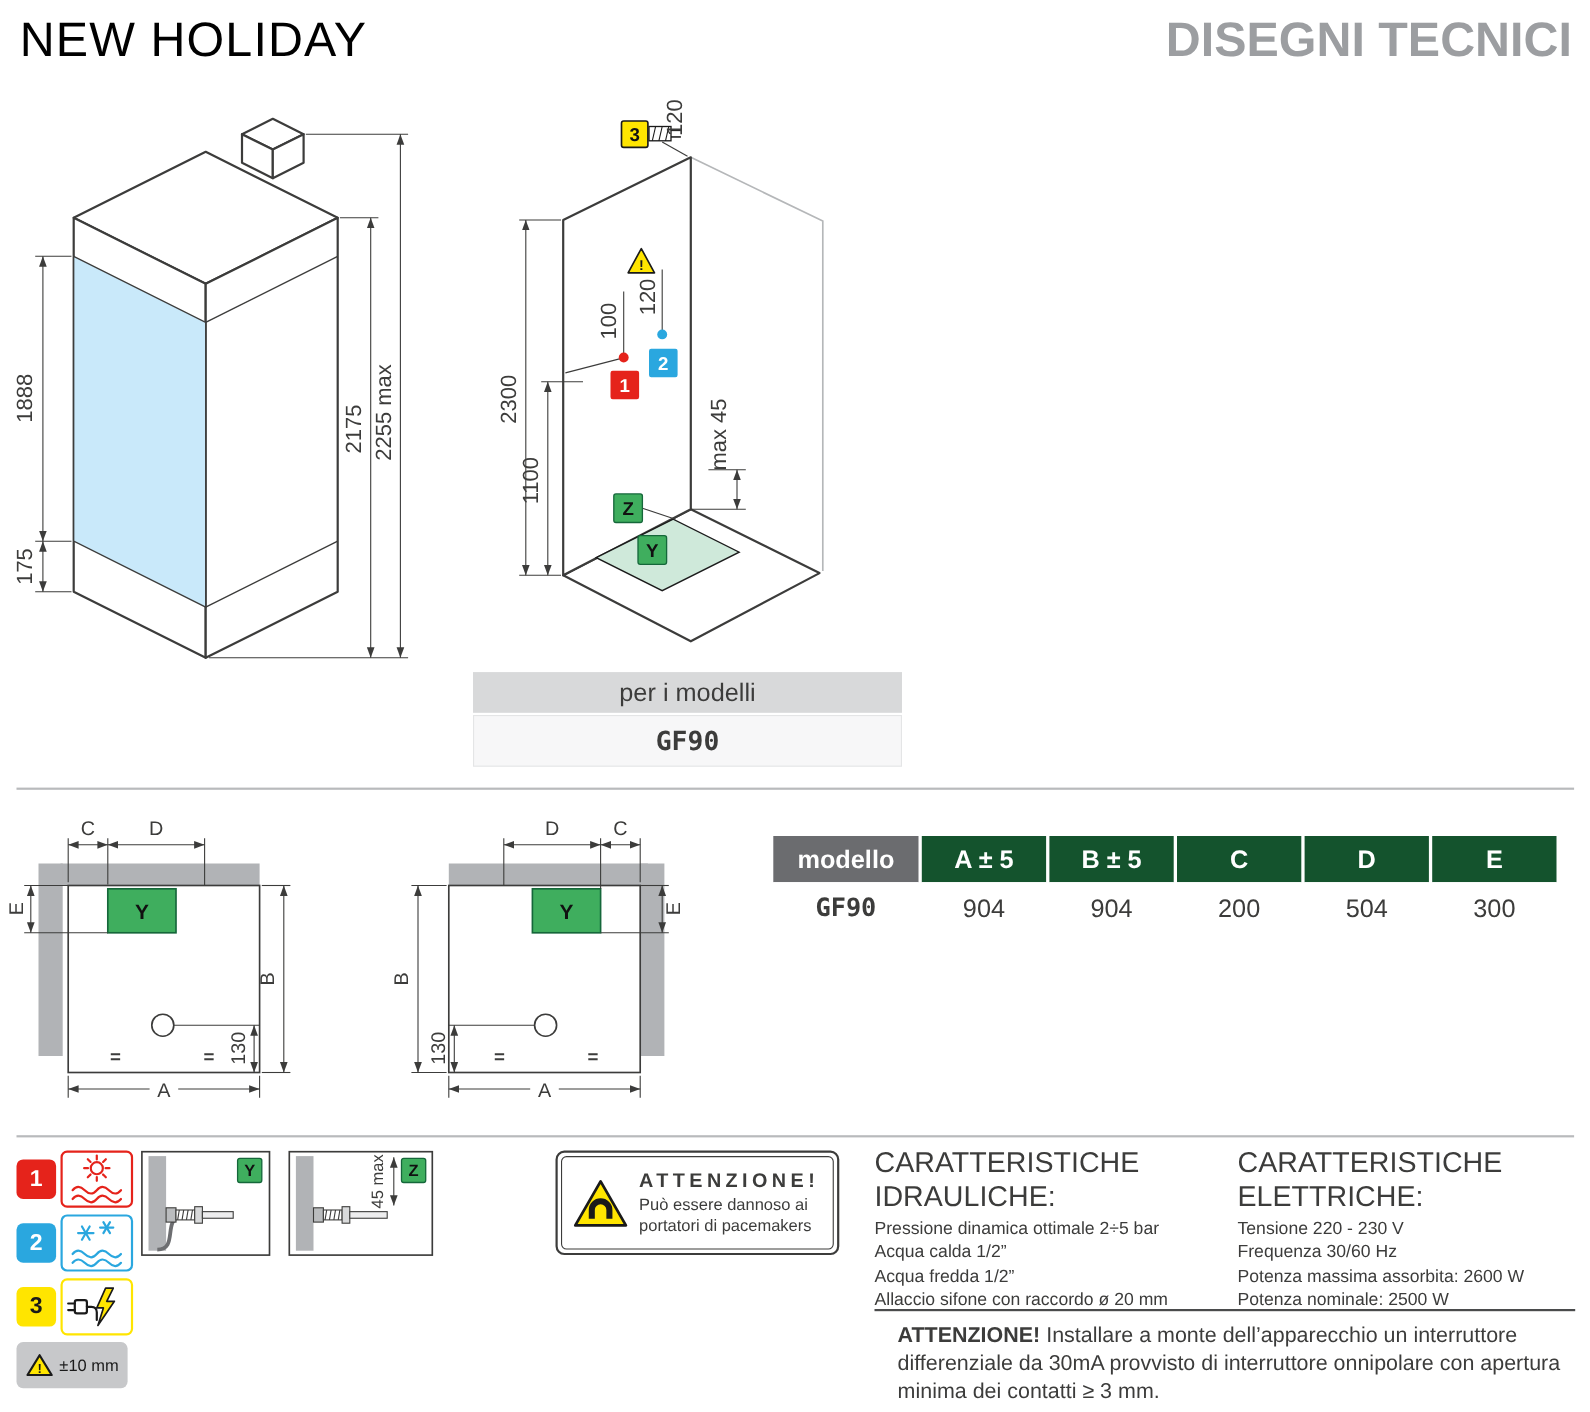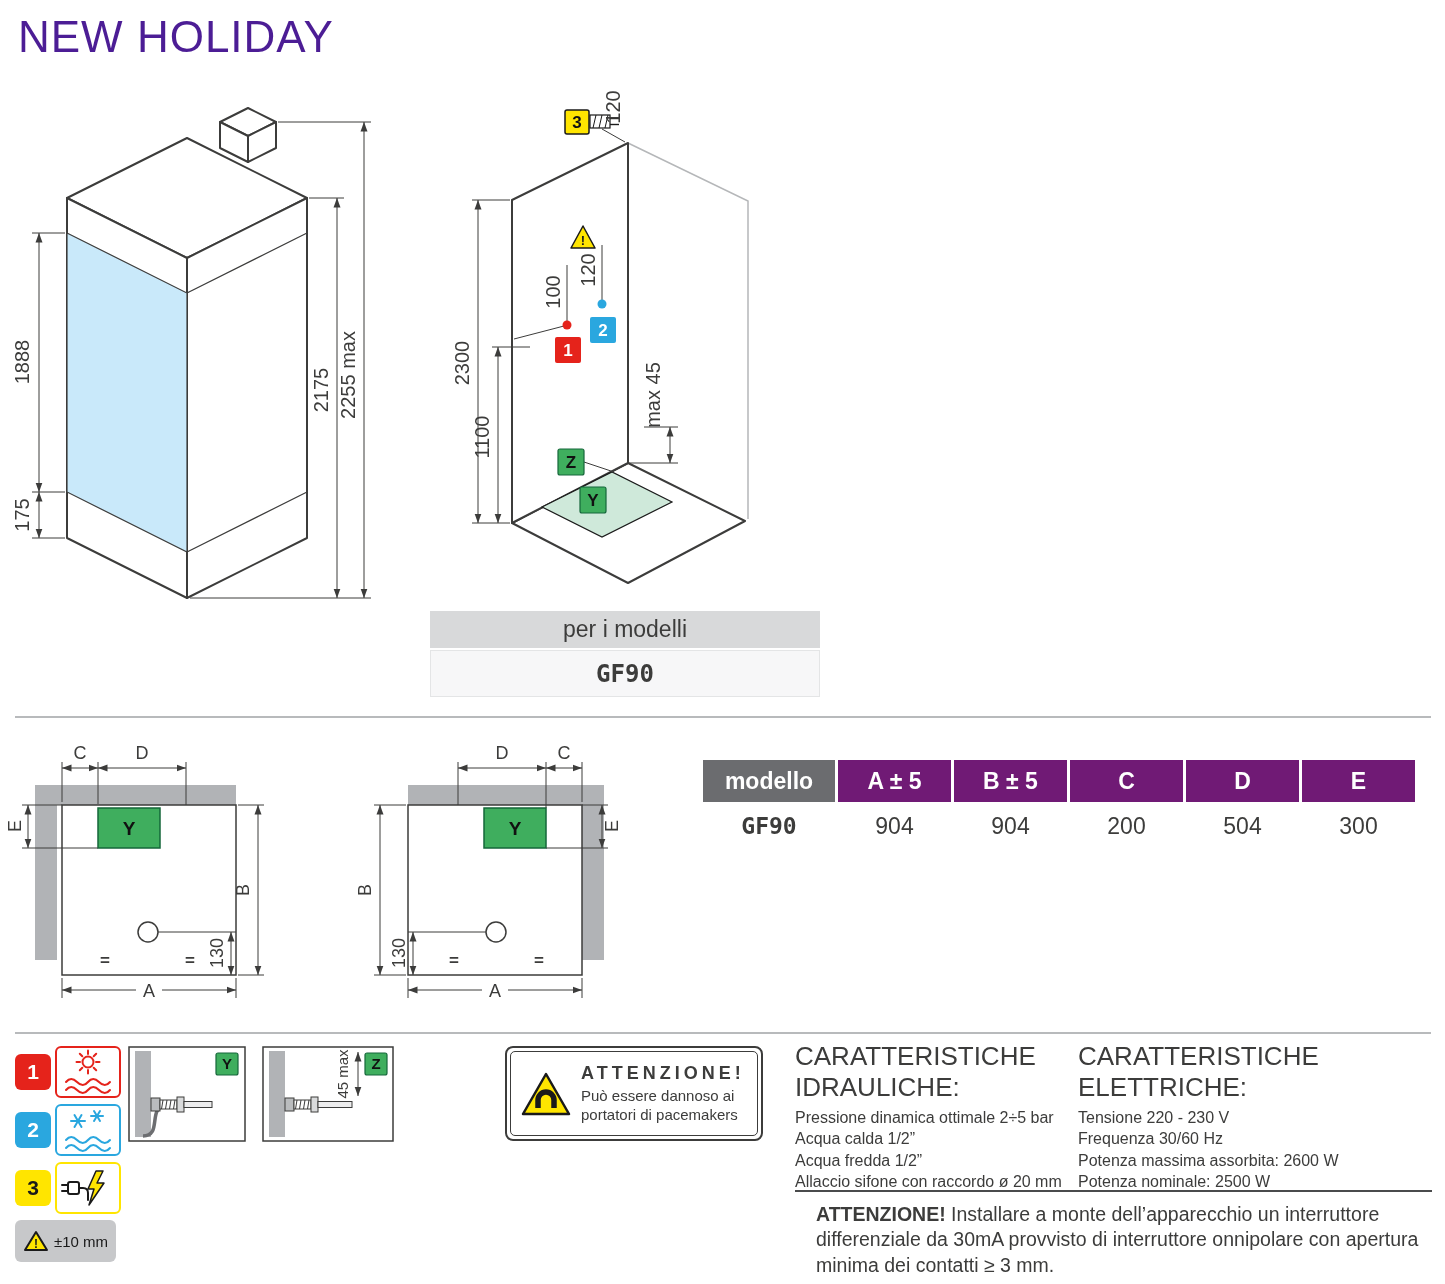--- a/index.html
+++ b/index.html
@@ -1,27 +1,27 @@
 <!DOCTYPE html>
 <html><head>
 <meta charset="utf-8">
 <style>
   *{margin:0;padding:0;box-sizing:border-box}
   html,body{background:#fff}
   body{font-family:"Liberation Sans",sans-serif;color:#3c3c3b}
   .page{position:relative;width:1445px;height:1284px;background:#fff;overflow:hidden}
   .abs{position:absolute}
-  .page-title{left:18px;top:12px;font-size:44px;font-weight:400;letter-spacing:1px;color:#4c1d95}
+  .page-title{left:18px;top:12px;font-size:44px;font-weight:400;letter-spacing:1px;color:#000000}
   .page-subtitle{right:16px;top:12px;font-size:44px;font-weight:700;color:#9c9ea1}
   .rule{background:#b8babc;height:2px}
   .models-label{left:430px;top:611px;width:390px;height:37px;background:#d8d9da;display:flex;align-items:center;justify-content:center;font-size:23px}
   .models-value{left:430px;top:650px;width:390px;height:47px;background:#f7f7f8;border:1px solid #e4e5e6;display:flex;align-items:center;justify-content:center;font-size:24px;font-weight:700;font-family:"DejaVu Sans Mono",monospace}
   .spec-table{left:703px;top:760px;width:728px}
   .tr{display:flex;gap:3px}
-  .th{height:42px;display:flex;align-items:center;justify-content:center;color:#fff;font-size:23px;font-weight:700;background:#701a75}
+  .th{height:42px;display:flex;align-items:center;justify-content:center;color:#fff;font-size:23px;font-weight:700;background:#14532d}
   .th.first{background:#6b6c6f}
   .td{height:48px;display:flex;align-items:center;justify-content:center;font-size:23px;background:#fff}
   .td.first{font-weight:700;font-family:"DejaVu Sans Mono",monospace}
   .c-model{width:132px}.c-val{width:113px}
   .legend{left:15px;top:1046px;width:106px}
   .lg-row{display:flex;gap:4px;margin-bottom:6px;height:52px}
   .lg-num{width:36px;height:36px;border-radius:6px;color:#fff;font-weight:700;font-size:21px;display:flex;align-items:center;justify-content:center;align-self:center}
   .lg-box{flex:1;height:52px;border-radius:6px;border:2px solid;background:#fff;display:flex;align-items:center;justify-content:center}
   .lg-tol{width:101px;height:42px;border-radius:6px;background:#c7c8ca;display:flex;align-items:center;justify-content:center;gap:5px;font-size:15px;color:#1a1a1a}
   .att-box{left:505px;top:1046px;width:258px;height:95px;border:2px solid #3c3c3b;border-radius:8px;padding:3px;background:#fff}
@@ -51,20 +51,21 @@
   <defs>
     <marker id="arr" viewBox="0 0 10 8" refX="9.5" refY="4" markerWidth="10" markerHeight="8" orient="auto-start-reverse" markerUnits="userSpaceOnUse">
       <path d="M0,0.5 L9.5,4 L0,7.5 Z" fill="#3c3c3b"></path>
     </marker>
   </defs>
 </svg>
 
 <div class="page">
 
   <h1 class="abs page-title">NEW HOLIDAY</h1>
+  <h2 class="abs page-subtitle">DISEGNI TECNICI</h2>
 
   <svg class="abs" style="left:12px;top:90px" width="362" height="525" viewBox="0 0 362 525">
     <g>
       <path class="facefill" d="M175,48 L55,108 L175,168 L295,108 Z"></path>
       <path class="facefill" d="M55,108 L175,168 L175,508 L55,448 Z"></path>
       <path class="facefill" d="M175,168 L295,108 L295,448 L175,508 Z"></path>
       <path d="M55,143 L175,203 L175,462 L55,402 Z" fill="#c9e9fa" stroke="#3c3c3b" stroke-width="1.2"></path>
       <line class="ln1" x1="175" y1="203" x2="295" y2="143"></line>
       <line class="ln1" x1="175" y1="462" x2="295" y2="402"></line>
       <g>
@@ -405,21 +406,21 @@
     </div>
   </div>
 
   <div class="abs" style="left:795px;top:1041px;width:325px">
     <div class="feat-title">CARATTERISTICHE IDRAULICHE:</div>
     <div class="feat-line">Pressione dinamica ottimale 2÷5 bar</div>
     <div class="feat-line">Acqua calda 1/2”</div>
     <div class="feat-line">Acqua fredda 1/2”</div>
     <div class="feat-line">Allaccio sifone con raccordo ø 20 mm</div>
   </div>
-  <div class="abs" style="left:1078px;top:1041px;width:310px">
+  <div class="abs" style="left:1125px;top:1041px;width:310px">
     <div class="feat-title">CARATTERISTICHE ELETTRICHE:</div>
     <div class="feat-line">Tensione 220 - 230 V</div>
     <div class="feat-line">Frequenza 30/60 Hz</div>
     <div class="feat-line">Potenza massima assorbita: 2600 W</div>
     <div class="feat-line">Potenza nominale: 2500 W</div>
   </div>
 
   <div class="abs rule" style="left:795px;top:1190px;width:637px;background:#4a4b4c"></div>
   <div class="abs warn-note">
     <b>ATTENZIONE!</b>

